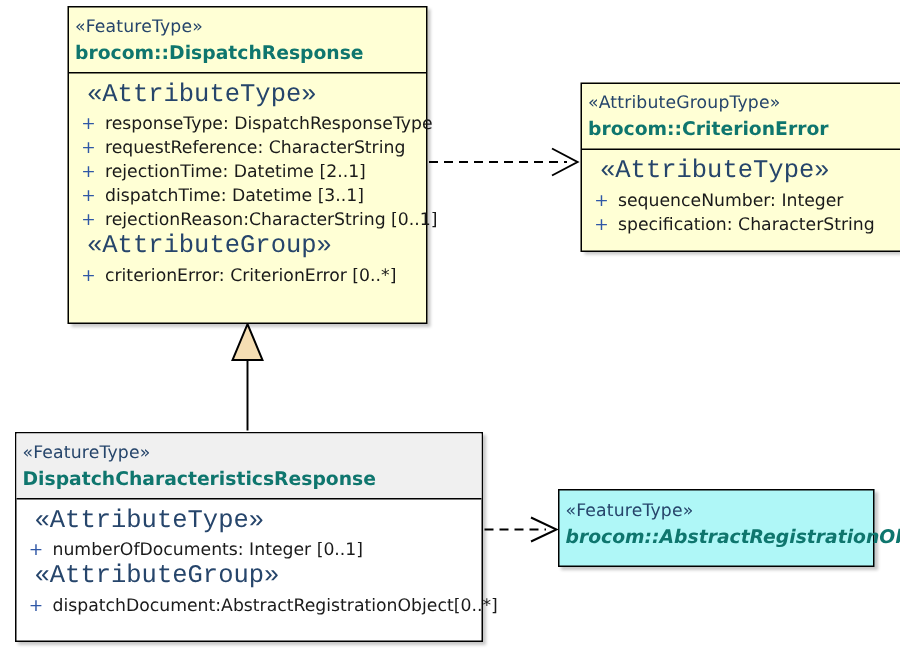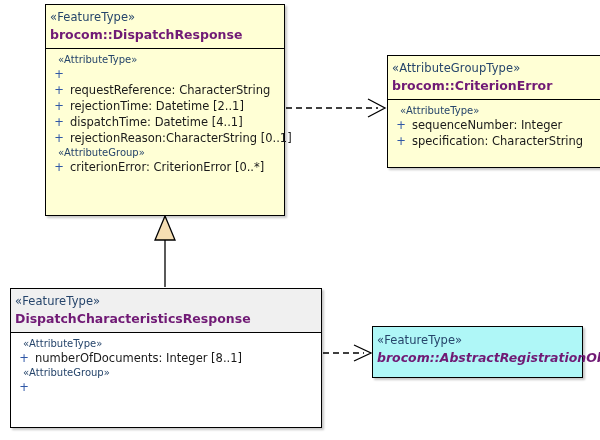--- a/index.html
+++ b/index.html
@@ -41,31 +41,32 @@
   }
   .stereo {
     font-size: 11.5px;
     color: #26456b;
     letter-spacing: 0.1px;
     white-space: nowrap;
   }
   .cname {
     font-size: 12.5px;
     font-weight: bold;
-    color: #701a75;
+    color: #0f766e;
     white-space: nowrap;
   }
   .cname.abstract {
     font-style: italic;
   }
   .grp {
-    font-size: 10px;
+    font-size: 17px;
     color: #26456b;
     padding: 1px 0 1px 10px;
     white-space: nowrap;
+    font-family: Liberation Mono, monospace;
   }
   .attr {
     font-size: 11.5px;
     color: #1a1a1a;
     padding: 1px 0 1px 0;
     white-space: nowrap;
     display: flex;
   }
   .attr .vis {
     color: #2f57a6;
@@ -133,32 +134,33 @@
 
   <div class="uml-class" id="cls-dispatch-response">
     <div class="hdr">
       <div class="stereo">«FeatureType»</div>
       <div class="cname">brocom::DispatchResponse</div>
     </div>
     <div class="body">
       <div class="grp">«AttributeType»</div>
       <div class="attr">
         <span class="vis">+</span>
+        <span class="sig">responseType: DispatchResponseType</span>
       </div>
       <div class="attr">
         <span class="vis">+</span>
         <span class="sig">requestReference: CharacterString</span>
       </div>
       <div class="attr">
         <span class="vis">+</span>
         <span class="sig">rejectionTime: Datetime [2..1]</span>
       </div>
       <div class="attr">
         <span class="vis">+</span>
-        <span class="sig">dispatchTime: Datetime [4..1]</span>
+        <span class="sig">dispatchTime: Datetime [3..1]</span>
       </div>
       <div class="attr">
         <span class="vis">+</span>
         <span class="sig">rejectionReason:CharacterString [0..1]</span>
       </div>
       <div class="grp">«AttributeGroup»</div>
       <div class="attr">
         <span class="vis">+</span>
         <span class="sig">criterionError: CriterionError [0..*]</span>
       </div>
@@ -185,25 +187,26 @@
 
   <div class="uml-class" id="cls-dispatch-characteristics">
     <div class="hdr">
       <div class="stereo">«FeatureType»</div>
       <div class="cname">DispatchCharacteristicsResponse</div>
     </div>
     <div class="body">
       <div class="grp">«AttributeType»</div>
       <div class="attr">
         <span class="vis">+</span>
-        <span class="sig">numberOfDocuments: Integer [8..1]</span>
+        <span class="sig">numberOfDocuments: Integer [0..1]</span>
       </div>
       <div class="grp">«AttributeGroup»</div>
       <div class="attr">
         <span class="vis">+</span>
+        <span class="sig">dispatchDocument:AbstractRegistrationObject[0..*]</span>
       </div>
     </div>
   </div>
 
   <div class="uml-class" id="cls-abstract-registration-object">
     <div class="hdr">
       <div class="stereo">«FeatureType»</div>
       <div class="cname abstract">brocom::AbstractRegistrationObject</div>
     </div>
   </div>

